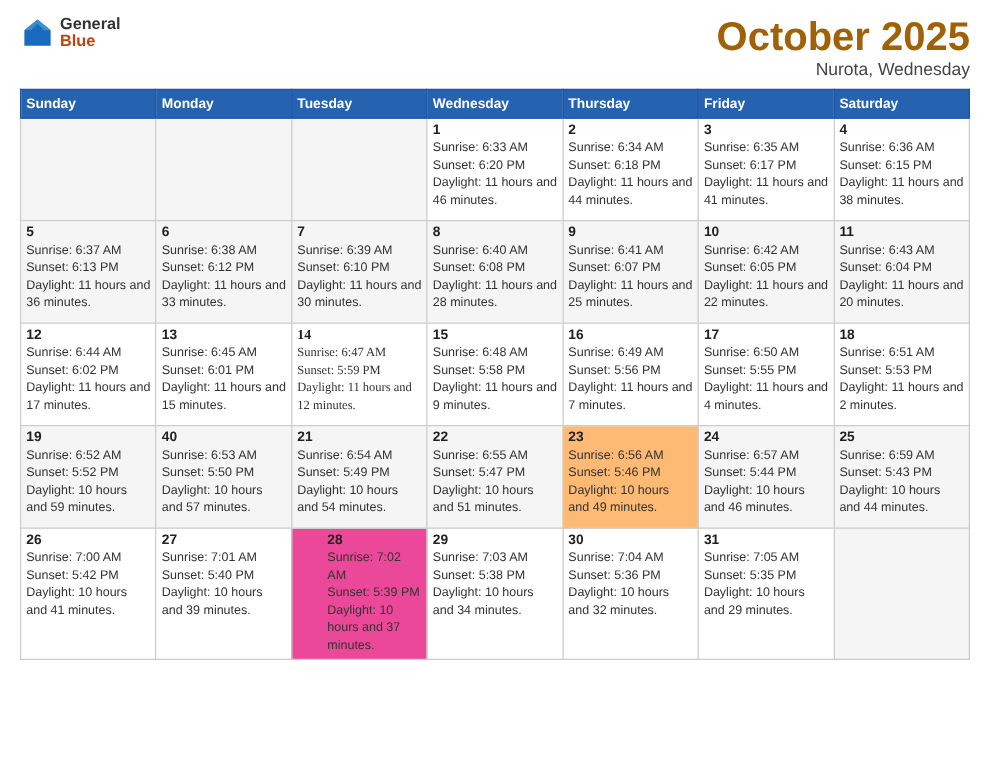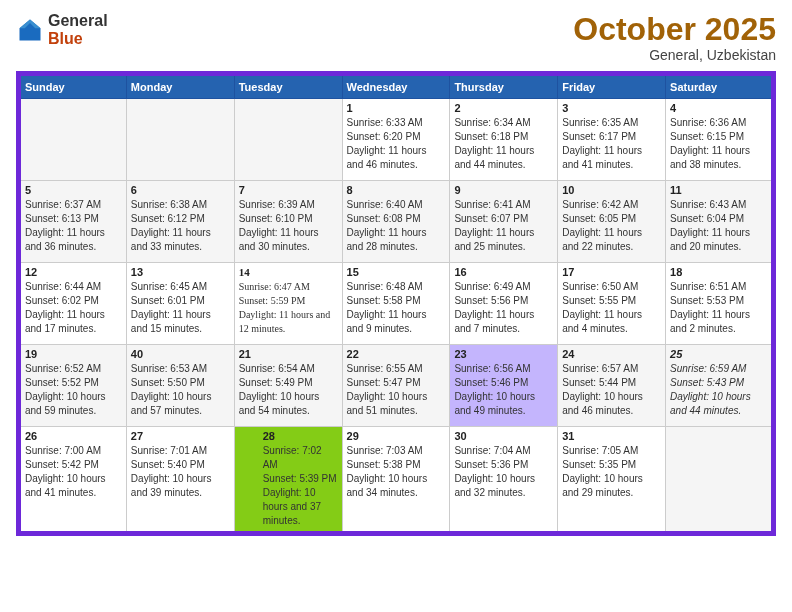--- a/index.html
+++ b/index.html
@@ -23,21 +23,21 @@
       margin-bottom: 8px;
     }
     .logo {
       display: flex;
       align-items: center;
       gap: 4px;
     }
     .logo-text {
       display: flex;
       flex-direction: column;
-      font-size: 16px;
+      font-size: 13px;
       font-weight: bold;
       line-height: 1.1;
     }
     .logo-general { color: #333; }
     .logo-blue { color: #c2410c; }
     .logo-icon {
       width: 28px;
       height: 28px;
     }
     .title-area {
@@ -49,21 +49,21 @@
       color: #a16207;
       line-height: 1.1;
     }
     .subtitle {
       font-size: 14px;
       color: #444;
     }
     .calendar {
       width: 100%;
       border-collapse: collapse;
-      border: 5px solid #6d28d9;
+      border: 1px solid #6d28d9;
     }
     .calendar th {
       background: #2563b0;
       color: #fff;
       font-size: 11px;
       font-weight: bold;
       padding: 5px 4px;
       text-align: left;
       border: 1px solid #1e52a0;
     }
@@ -105,21 +105,21 @@
         <polygon points="16,4 28,14 28,28 4,28 4,14" fill="#1a6bbf"></polygon>
         <polygon points="16,4 28,14 22,14 16,8 10,14 4,14" fill="#3a8fd0"></polygon>
       </svg>
       <div class="logo-text">
         <span class="logo-general">General</span>
         <span class="logo-blue">Blue</span>
       </div>
     </div>
     <div class="title-area">
       <div class="month-title">October 2025</div>
-      <div class="subtitle">General, Uzbekistan</div>
+      <div class="subtitle">Nurota, Wednesday</div>
     </div>
   </div>
 
   <table class="calendar">
     <thead>
       <tr>
       <th>Sunday</th>
           <th>Monday</th>
           <th>Tuesday</th>
           <th>Wednesday</th>
@@ -220,43 +220,43 @@
             <div class="day-info">Sunrise: 6:53 AM<br>Sunset: 5:50 PM<br>Daylight: 10 hours and 57 minutes.</div>
           </td>
           <td style="background: rgb(245, 245, 245);">
             <div class="day-num">21</div>
             <div class="day-info">Sunrise: 6:54 AM<br>Sunset: 5:49 PM<br>Daylight: 10 hours and 54 minutes.</div>
           </td>
           <td style="background: rgb(245, 245, 245);">
             <div class="day-num">22</div>
             <div class="day-info">Sunrise: 6:55 AM<br>Sunset: 5:47 PM<br>Daylight: 10 hours and 51 minutes.</div>
           </td>
-          <td style="background: #c4b5fd;">
+          <td style="background: #fdba74;">
             <div class="day-num">23</div>
             <div class="day-info">Sunrise: 6:56 AM<br>Sunset: 5:46 PM<br>Daylight: 10 hours and 49 minutes.</div>
           </td>
           <td style="background: rgb(245, 245, 245);">
             <div class="day-num">24</div>
             <div class="day-info">Sunrise: 6:57 AM<br>Sunset: 5:44 PM<br>Daylight: 10 hours and 46 minutes.</div>
           </td>
-          <td style="background: rgb(245, 245, 245); font-style: italic;">
+          <td style="background: rgb(245, 245, 245);">
             <div class="day-num">25</div>
             <div class="day-info">Sunrise: 6:59 AM<br>Sunset: 5:43 PM<br>Daylight: 10 hours and 44 minutes.</div>
           </td>
         </tr>
         <tr>
           <td style="background: rgb(255, 255, 255);">
             <div class="day-num">26</div>
             <div class="day-info">Sunrise: 7:00 AM<br>Sunset: 5:42 PM<br>Daylight: 10 hours and 41 minutes.</div>
           </td>
           <td style="background: rgb(255, 255, 255);">
             <div class="day-num">27</div>
             <div class="day-info">Sunrise: 7:01 AM<br>Sunset: 5:40 PM<br>Daylight: 10 hours and 39 minutes.</div>
           </td>
-          <td style="background: #84cc16; padding-left: 28px;">
+          <td style="background: #ec4899; padding-left: 28px;">
             <div class="day-num">28</div>
             <div class="day-info">Sunrise: 7:02 AM<br>Sunset: 5:39 PM<br>Daylight: 10 hours and 37 minutes.</div>
           </td>
           <td style="background: rgb(255, 255, 255);">
             <div class="day-num">29</div>
             <div class="day-info">Sunrise: 7:03 AM<br>Sunset: 5:38 PM<br>Daylight: 10 hours and 34 minutes.</div>
           </td>
           <td style="background: rgb(255, 255, 255);">
             <div class="day-num">30</div>
             <div class="day-info">Sunrise: 7:04 AM<br>Sunset: 5:36 PM<br>Daylight: 10 hours and 32 minutes.</div>

